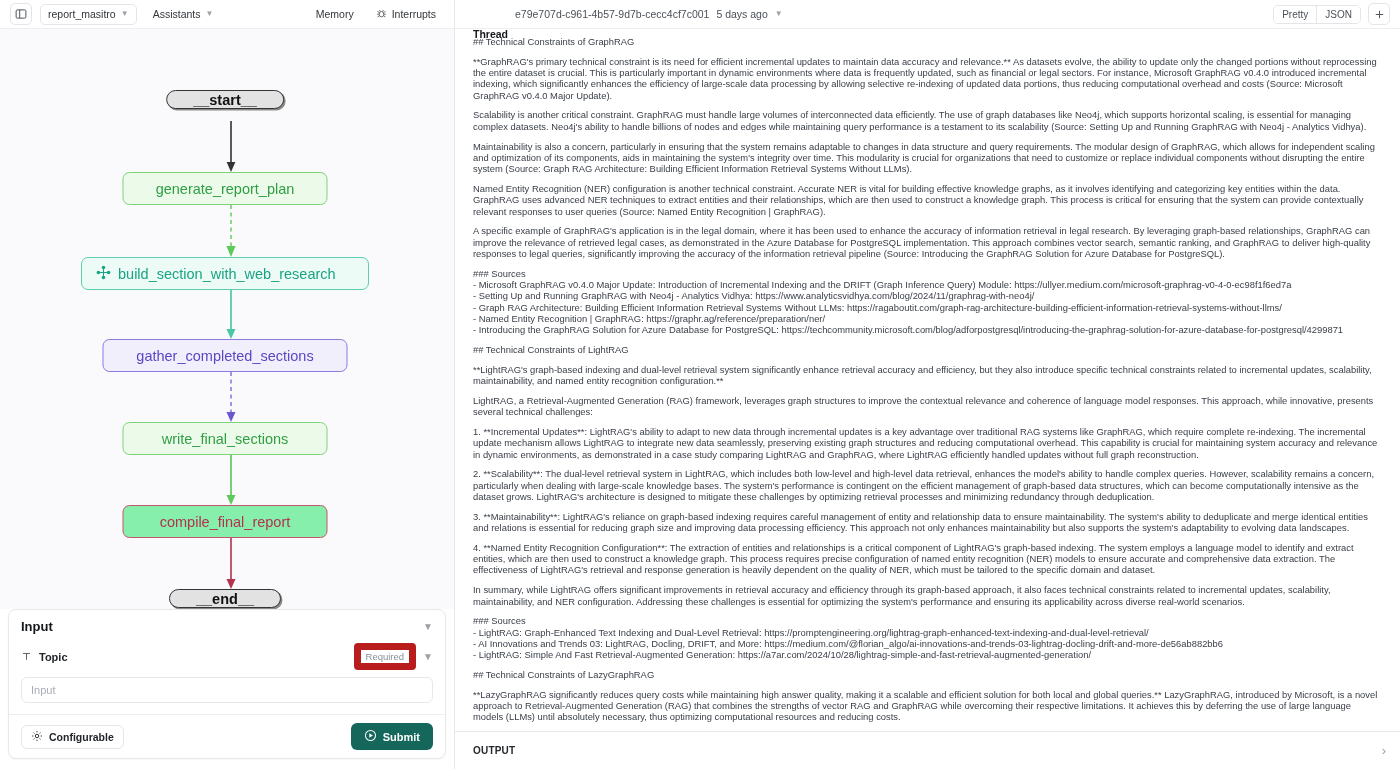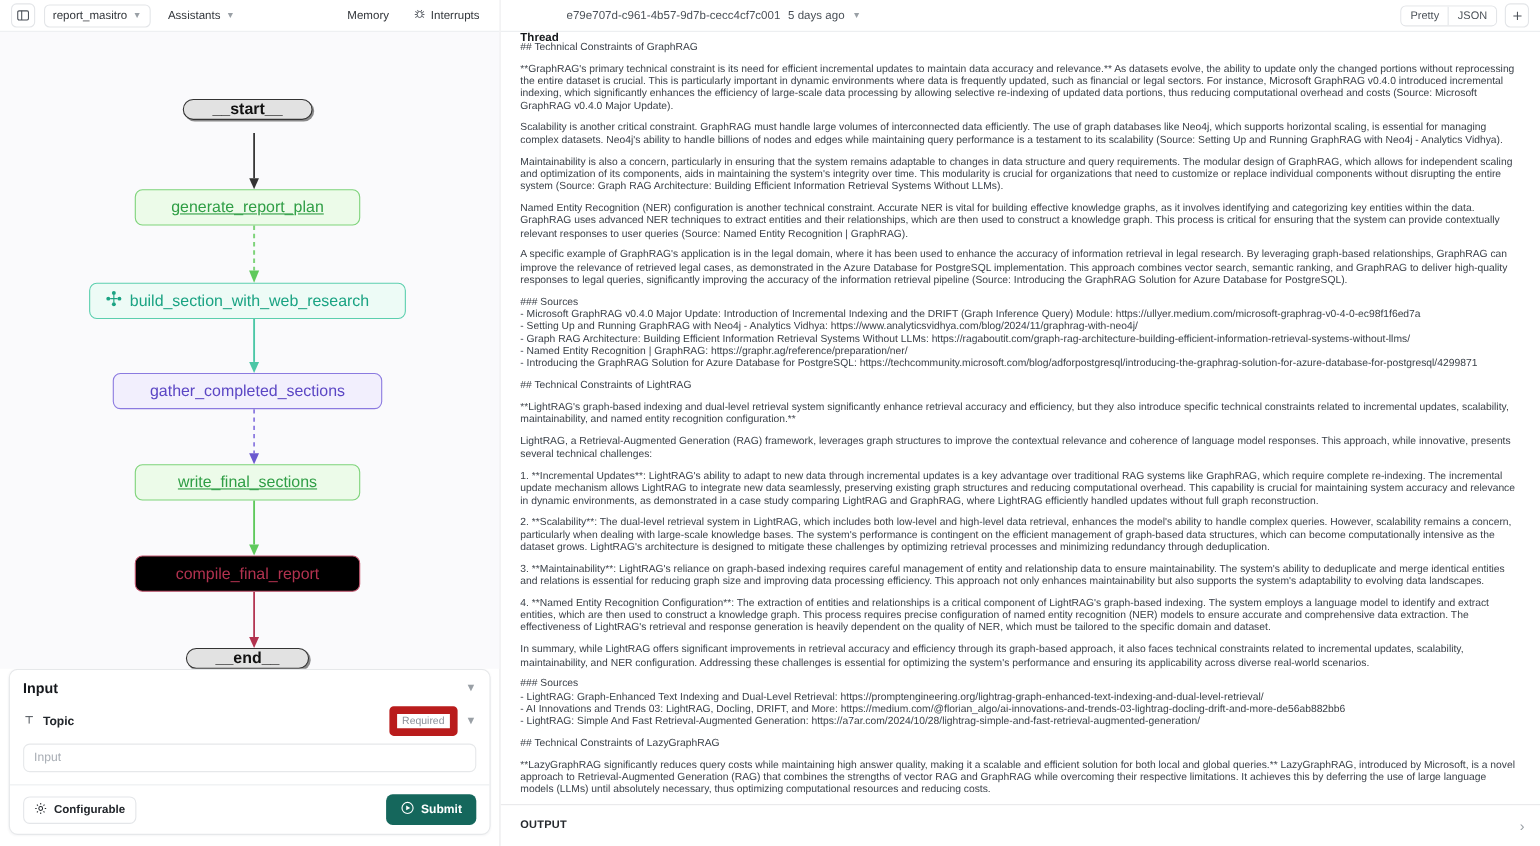--- a/index.html
+++ b/index.html
@@ -73,24 +73,24 @@
     box-shadow: 1.5px 1.5px 0 rgba(0,0,0,0.45);
     height: 19px;
     padding: 0 26px;
   }
   .node.box {
     border-radius: 7px;
     height: 33px;
     padding: 0 16px;
     border-width: 1.3px; border-style: solid;
   }
-  .n-green { background: #ecfbe9; border-color: #7ed37a; color: #2f9e45; text-decoration: underline; }
+  .n-green { background: #ecfbe9; border-color: #7ed37a; color: #2f9e45; }
   .n-teal  { background: #edfbf6; border-color: #5ccfae; color: #1aa383; }
   .n-purple{ background: #f2effd; border-color: #8b7ae0; color: #5b46c4; }
-  .n-red   { background: #000000; border-color: #c2566f; color: #b2324f; }
+  .n-red   { background: #86efac; border-color: #c2566f; color: #b2324f; }
 
   .edge { position: absolute; }
   .edge svg { display: block; overflow: visible; }
 
   
   .input-card {
     margin: 0 8px 10px 8px;
     border: 1px solid #e6e8ea; border-radius: 8px;
     background: #fff;
     box-shadow: 0 1px 2px rgba(16,24,40,0.04);

